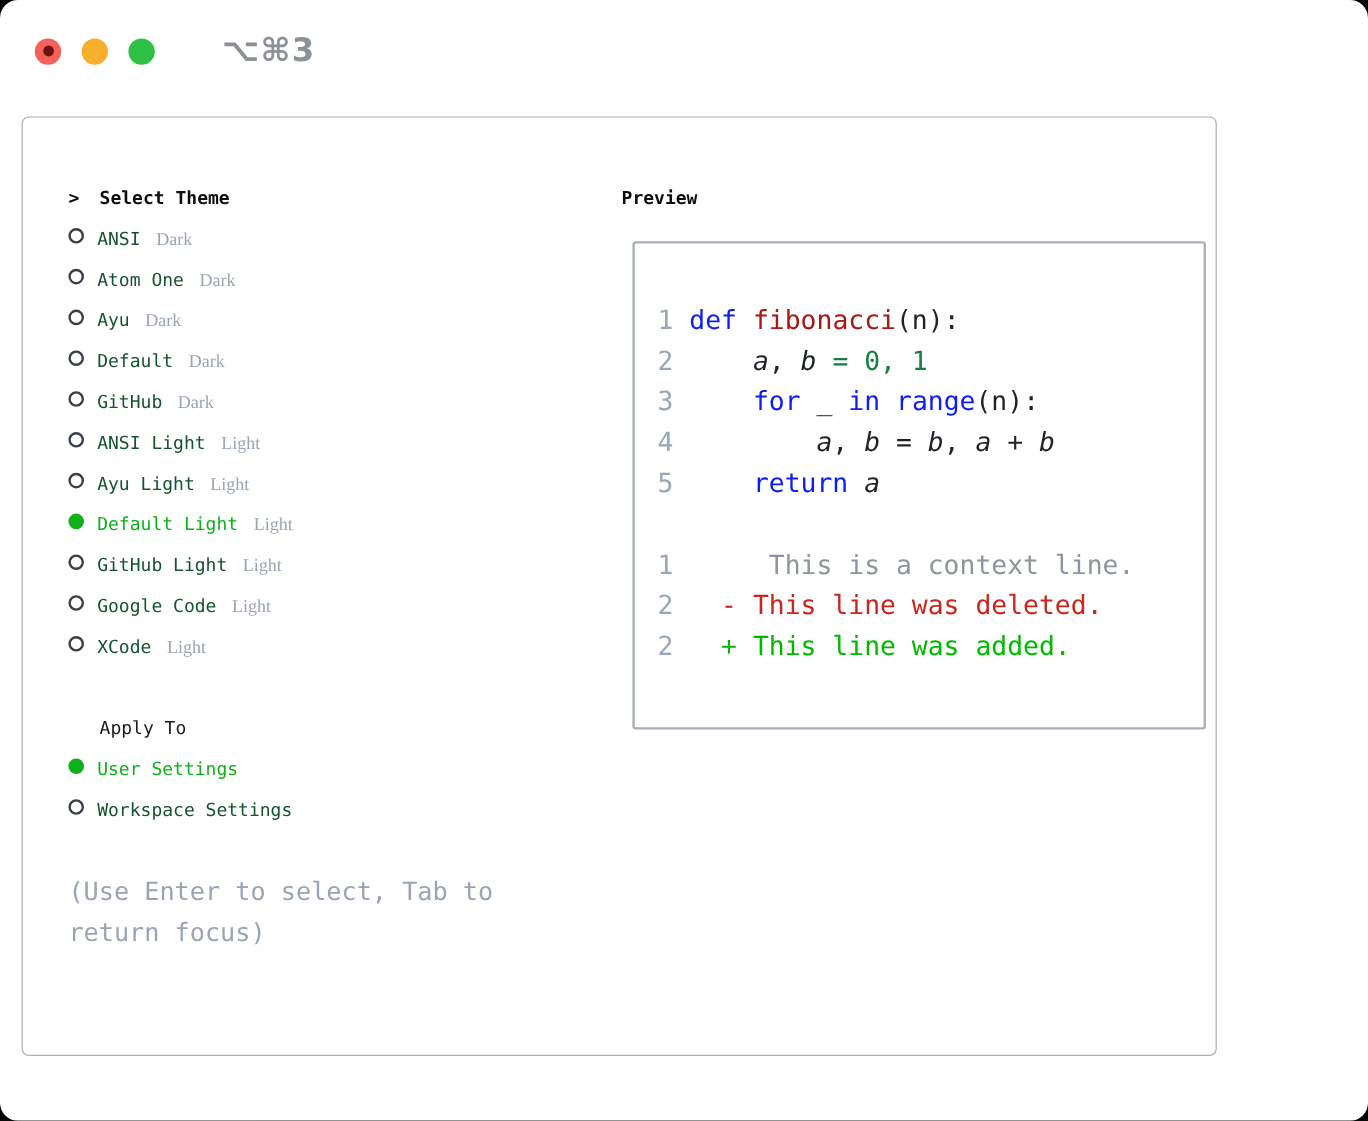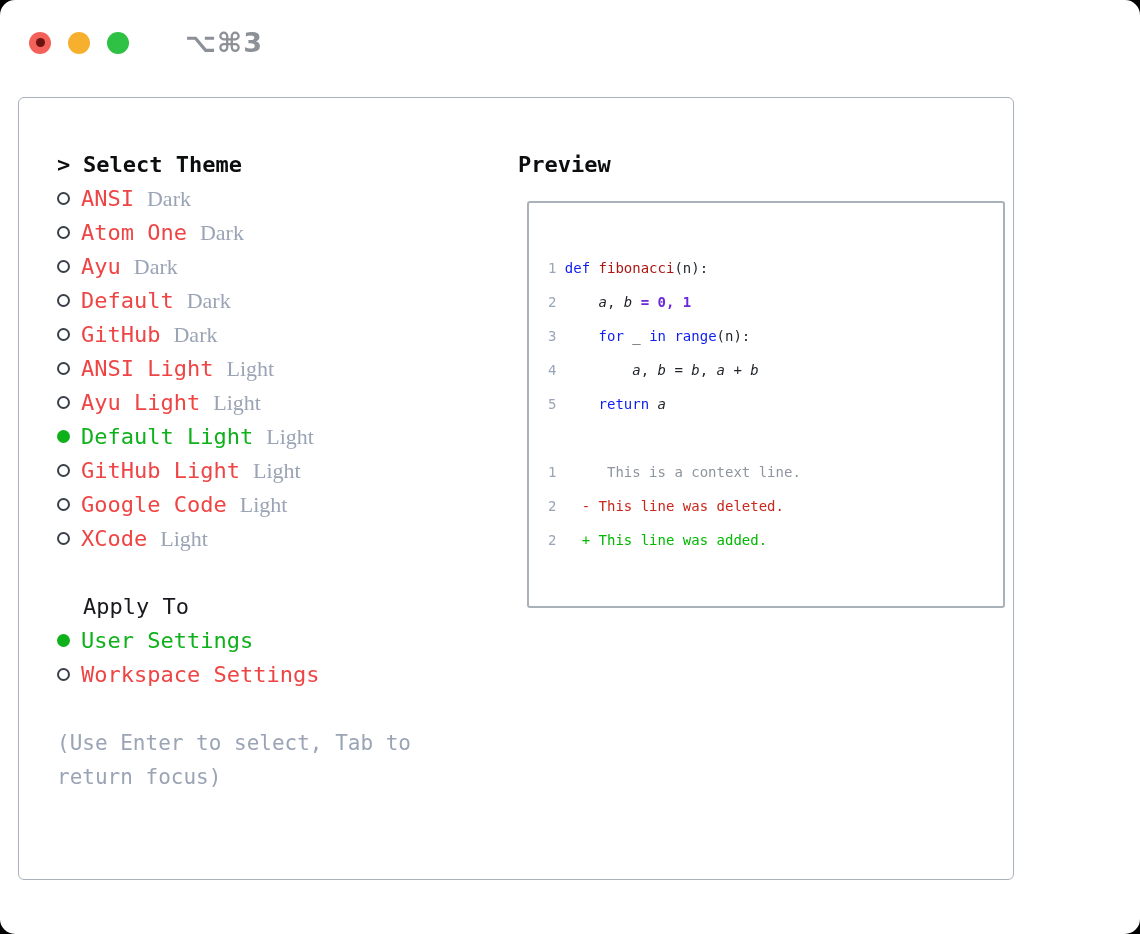--- a/index.html
+++ b/index.html
@@ -17,42 +17,42 @@
   .light.green{background:#2ec143;}
   .light .dot{width:9px;height:9px;border-radius:50%;background:#6b1310;}
   .shortcut{margin-left:39px;font-family:"DejaVu Sans","Liberation Sans",sans-serif;
             font-size:27px;font-weight:bold;color:#8c9197;letter-spacing:1px;}
   
   .panel{
     position:absolute;left:18px;top:97px;width:996px;height:783px;
     border:1.5px solid #a9b1ba;border-radius:6px;background:#fff;box-sizing:border-box;
   }
   .left{position:absolute;left:0;top:0;width:470px;padding:50px 0 0 38px;box-sizing:border-box;}
-  .row{height:34px;line-height:34px;font-size:22px;white-space:pre;color:#343a44;}
+  .row{height:34px;line-height:34px;font-size:15px;white-space:pre;color:#343a44;}
   .header-row{font-weight:bold;color:#0c0d0f;}
   .cursor{display:inline-block;width:26px;font-weight:bold;color:#0c0d0f;}
   .marker{display:inline-block;width:13px;height:13px;border-radius:50%;
           border:2px solid #3a404a;box-sizing:border-box;margin-right:11px;
           vertical-align:1px;}
   .item.selected .marker{border:none;background:var(--ui-green);}
-  .item .tname{color:#ef4444;}
+  .item .tname{color:#14532d;}
   .item.selected .tname{color:var(--ui-green);}
   .item .tvariant{color:#9aa4b5;margin-left:13px;font-family:Liberation Serif, serif;}
   .row.empty{height:34px;}
   .apply-header{margin-left:26px;color:#17191d;}
   .hint{width:432px;font-size:21px;line-height:34px;color:#9aa4b5;white-space:normal;}
   
   .right{position:absolute;left:484px;top:0;width:512px;padding-top:50px;box-sizing:border-box;}
   .preview-header{font-weight:bold;color:#0c0d0f;margin-left:15px;}
   .preview-box{
     margin:19px 0 0 24px;width:478px;height:407px;box-sizing:border-box;
     border:2px solid #a9b1ba;border-radius:3px;background:#fff;
     padding:48px 0 0 19px;overflow:hidden;
   }
-  .pline{height:34px;line-height:34px;font-size:14px;white-space:pre;}
+  .pline{height:34px;line-height:34px;font-size:22px;white-space:pre;}
   .ln{display:inline-block;width:1ch;color:#9aa5b8;}
   .lc{margin-left:0.6em;}
   .seg-i{font-style:italic;}
 </style>
 </head>
 <body>
 
 <div class="screen" style="--ui-green: #0fb11b;">
 
   <div class="titlebar">
@@ -93,21 +93,21 @@
 
       <div class="row empty"></div>
       <div class="hint">(Use Enter to select, Tab to return focus)</div>
     </div>
 
     <div class="right">
       <div class="row preview-header">Preview</div>
       <div class="preview-box">
         <div>
             <div class="pline"><span class="ln" style="color: rgb(154, 165, 184);">1</span><span class="lc"><span style="color: rgb(14, 30, 240);">def</span><span style="color: rgb(31, 35, 40);"> </span><span style="color: rgb(171, 23, 19);">fibonacci</span><span style="color: rgb(31, 35, 40);">(n):</span></span></div>
-            <div class="pline"><span class="ln" style="color: rgb(154, 165, 184);">2</span><span class="lc"><span style="color: rgb(31, 35, 40);">    </span><span class="seg-i" style="color: rgb(31, 35, 40);">a</span><span style="color: rgb(31, 35, 40);">, </span><span class="seg-i" style="color: rgb(31, 35, 40);">b</span><span style="color: #6d28d9; font-weight: bold;"> = 0, 1</span></span></div>
+            <div class="pline"><span class="ln" style="color: rgb(154, 165, 184);">2</span><span class="lc"><span style="color: rgb(31, 35, 40);">    </span><span class="seg-i" style="color: rgb(31, 35, 40);">a</span><span style="color: rgb(31, 35, 40);">, </span><span class="seg-i" style="color: rgb(31, 35, 40);">b</span><span style="color: #15803d;"> = 0, 1</span></span></div>
             <div class="pline"><span class="ln" style="color: rgb(154, 165, 184);">3</span><span class="lc"><span style="color: rgb(31, 35, 40);">    </span><span style="color: rgb(14, 30, 240);">for</span><span style="color: rgb(31, 35, 40);"> _ </span><span style="color: rgb(14, 30, 240);">in</span><span style="color: rgb(31, 35, 40);"> </span><span style="color: rgb(14, 30, 240);">range</span><span style="color: rgb(31, 35, 40);">(n):</span></span></div>
             <div class="pline"><span class="ln" style="color: rgb(154, 165, 184);">4</span><span class="lc"><span style="color: rgb(31, 35, 40);">        </span><span class="seg-i" style="color: rgb(31, 35, 40);">a</span><span style="color: rgb(31, 35, 40);">, </span><span class="seg-i" style="color: rgb(31, 35, 40);">b</span><span style="color: rgb(31, 35, 40);"> = </span><span class="seg-i" style="color: rgb(31, 35, 40);">b</span><span style="color: rgb(31, 35, 40);">, </span><span class="seg-i" style="color: rgb(31, 35, 40);">a</span><span style="color: rgb(31, 35, 40);"> + </span><span class="seg-i" style="color: rgb(31, 35, 40);">b</span></span></div>
             <div class="pline"><span class="ln" style="color: rgb(154, 165, 184);">5</span><span class="lc"><span style="color: rgb(31, 35, 40);">    </span><span style="color: rgb(14, 30, 240);">return</span><span style="color: rgb(31, 35, 40);"> </span><span class="seg-i" style="color: rgb(31, 35, 40);">a</span></span></div>
             <div class="pline"><span class="ln" style="color: rgb(154, 165, 184);"></span><span class="lc"></span></div>
             <div class="pline"><span class="ln" style="color: rgb(154, 165, 184);">1</span><span class="lc"><span style="color: rgb(142, 149, 159);">     This is a context line.</span></span></div>
             <div class="pline"><span class="ln" style="color: rgb(154, 165, 184);">2</span><span class="lc"><span style="color: rgb(201, 39, 27);">  - This line was deleted.</span></span></div>
             <div class="pline"><span class="ln" style="color: rgb(154, 165, 184);">2</span><span class="lc"><span style="color: rgb(2, 185, 2); text-align: right;">  + This line was added.</span></span></div>
           </div>
       </div>
     </div>

